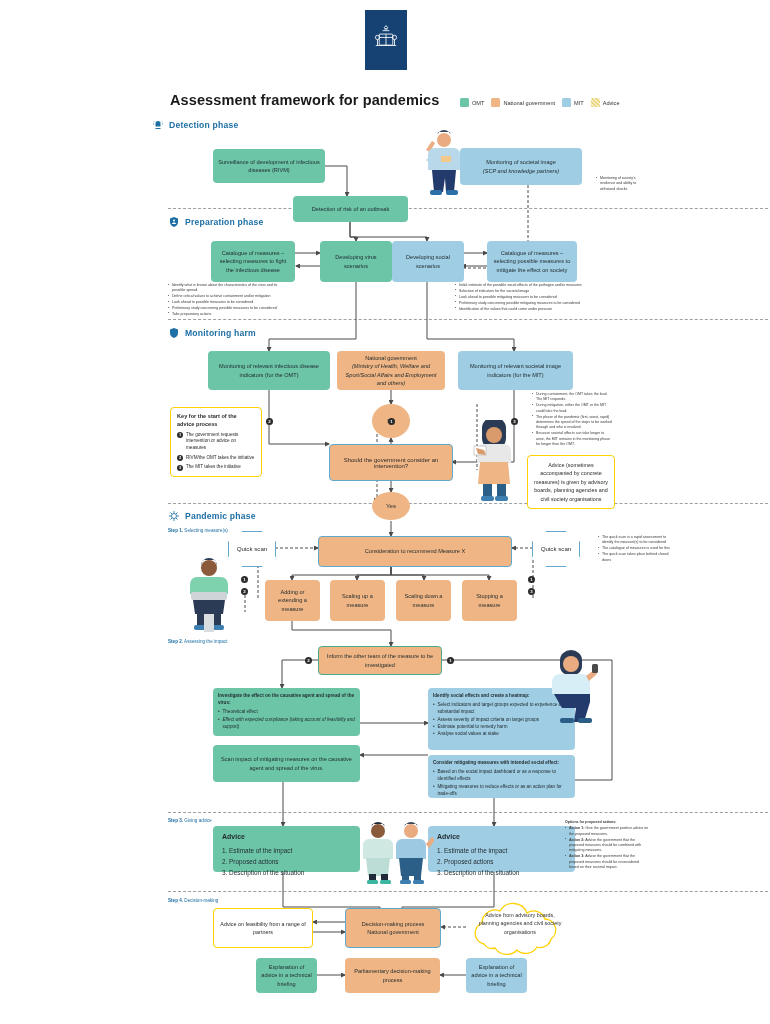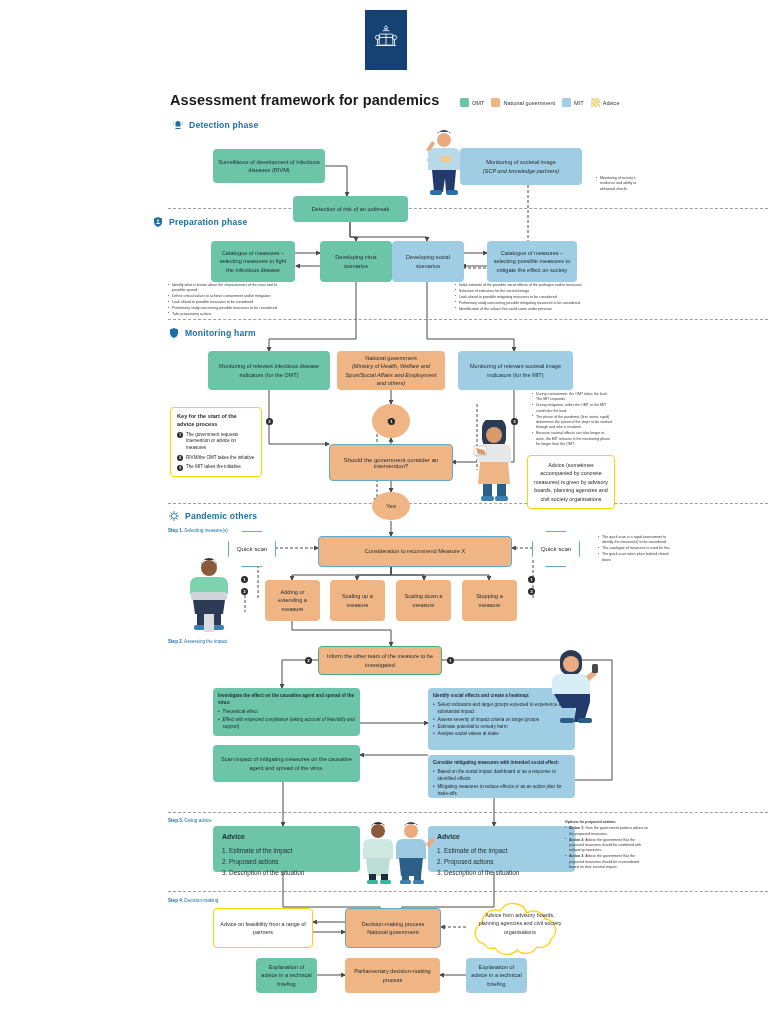--- a/index.html
+++ b/index.html
@@ -165,31 +165,31 @@
     <div class="item">
       <span class="swatch" style="background:#9fcde3"></span>
       <span class="lbl">MIT</span>
     </div>
     <div class="item">
       <span class="swatch" style="background:#f7efc6;background-image:repeating-linear-gradient(45deg,#e8d37a 0 1.5px,transparent 1.5px 3px)"></span>
       <span class="lbl">Advice</span>
     </div>
   </div>
 
-  <div class="abs phase" style="left:172px; top:119px;justify-content:space-between;">
+  <div class="abs phase" style="left:152px; top:119px;justify-content:space-between;">
     <span class="picon">
       <svg viewBox="0 0 24 24" fill="currentColor">
           <path d="M7 20h10v-2H7v2zm5-16a5 5 0 0 0-5 5v6h10v-6a5 5 0 0 0-5-5z"></path>
           <path d="M2 10h2M20 10h2M4 5l1.5 1.5M20 5l-1.5 1.5" stroke="currentColor" stroke-width="1.6"></path>
         </svg>
     </span>
     <span class="ptxt">Detection phase</span>
   </div>
 
-  <div class="abs phase" style="left:152px; top:216px;">
+  <div class="abs phase" style="left:168px; top:216px;">
     <span class="picon">
       <svg viewBox="0 0 24 24" fill="currentColor">
           <path d="M12 2l8 3v7c0 5-3.5 8.5-8 10-4.5-1.5-8-5-8-10V5l8-3z"></path>
           <circle cx="12" cy="9" r="2" fill="#fff"></circle>
           <path d="M8 16c0-2 2-3 4-3s4 1 4 3z" fill="#fff"></path>
         </svg>
     </span>
     <span class="ptxt">Preparation phase</span>
   </div>
 
@@ -202,21 +202,21 @@
     <span class="ptxt">Monitoring harm</span>
   </div>
 
   <div class="abs phase" style="left:168px; top:510px;">
     <span class="picon">
       <svg viewBox="0 0 24 24" fill="none" stroke="currentColor" stroke-width="1.7">
         <circle cx="12" cy="12" r="5"></circle>
         <path d="M12 2v4M12 18v4M2 12h4M18 12h4M5 5l3 3M16 16l3 3M19 5l-3 3M8 16l-3 3"></path>
       </svg>
     </span>
-    <span class="ptxt">Pandemic others</span>
+    <span class="ptxt">Pandemic phase</span>
   </div>
 
   <div class="abs steplabel" style="left:168px; top:528px;">
     <span>Step 1.</span><span class="sub"> Selecting measure(s)</span>
   </div>
   <div class="abs steplabel" style="left:168px; top:639px;">
     <span>Step 2.</span><span class="sub"> Assessing the impact</span>
   </div>
   <div class="abs steplabel" style="left:168px; top:818px;">
     <span>Step 3.</span><span class="sub"> Giving advice</span>

